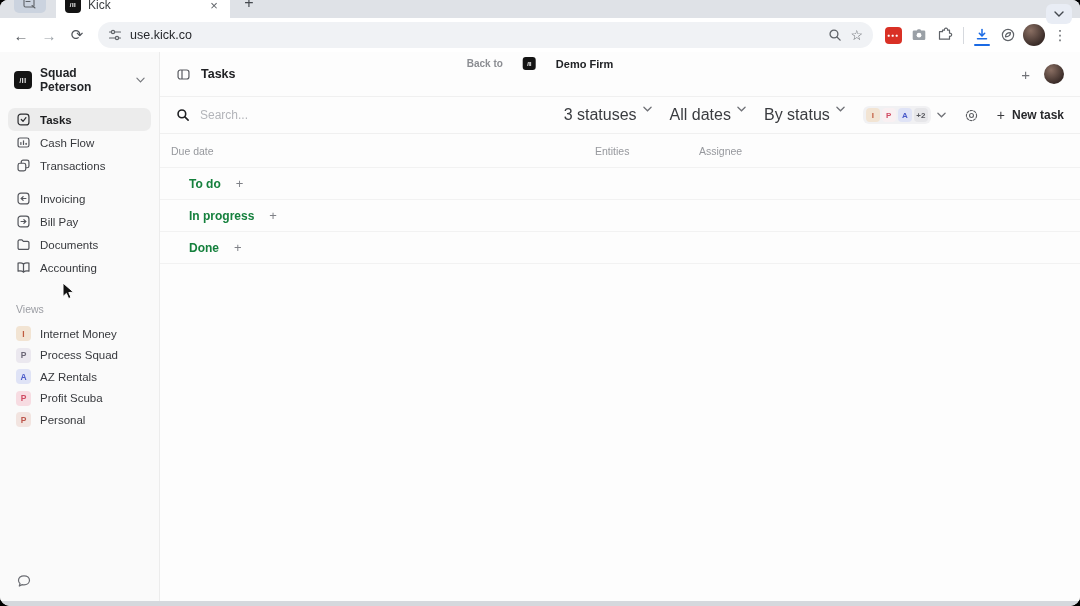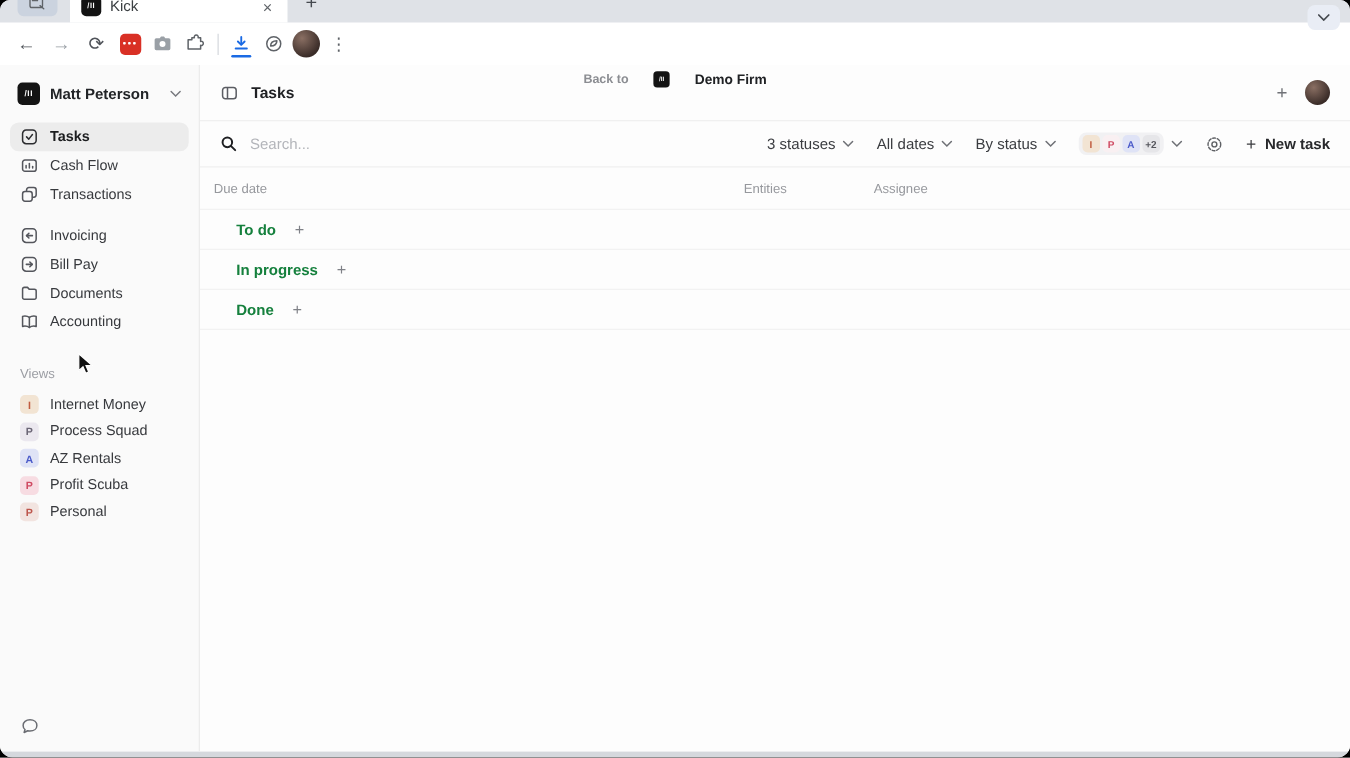--- a/index.html
+++ b/index.html
@@ -79,21 +79,21 @@
   .banner-logo { width:13px; height:13px; background:#141414; border-radius:3px; color:#fff; font-size:5px; font-weight:bold;
                  display:flex; align-items:center; justify-content:center; }
   .banner-firm { font-size:11px; font-weight:600; color:#202225; }
 
   .filter-row { height:37px; display:flex; align-items:center; padding:0 16px; border-bottom:1px solid #f0f0f0; flex:0 0 auto; }
   .search { display:flex; align-items:center; gap:8px; color:#1f2023; }
   .search input { border:none; outline:none; background:transparent; font-size:12px; color:#7f1d1d; width:200px;
                   font-family:"Liberation Sans", sans-serif; }
   .search input::placeholder { color:#b3b5ba; }
   .fr-right { margin-left:auto; display:flex; align-items:center; gap:18px; }
-  .drop { display:flex; align-items:center; gap:6px; font-size:12px; color:#3a3c40; }
+  .drop { display:flex; align-items:flex-start; gap:6px; font-size:16px; color:#3a3c40; }
   .drop .chev { color:#6f7176; display:flex; }
   .chip-drop { display:flex; align-items:center; gap:6px; }
   .chip-group { display:flex; align-items:center; gap:2px; background:#f1f1f3; border-radius:6px; padding:2px 3px; }
   .chip { min-width:14px; height:14px; padding:0 2px; border-radius:4px; font-size:8px; font-weight:bold;
           display:flex; align-items:center; justify-content:center; }
   .gear { color:#5f6165; display:flex; }
   .new-task { display:flex; align-items:center; gap:7px; font-size:12px; font-weight:600; color:#28292c; }
   .new-task .nt-plus { font-size:14px; font-weight:400; color:#3a3b3e; }
 
   .table-header { display:grid; grid-template-columns:424px 104px 110px 1fr; height:34px; align-items:center;
@@ -134,20 +134,38 @@
       <svg width="10" height="6" viewBox="0 0 10 6" fill="none" stroke="currentColor" stroke-width="1.4" stroke-linecap="round">
             <path d="M1 1 L5 5 L9 1"></path>
           </svg>
     </div>
   </div>
 
   <div class="toolbar">
     <div class="nav-btn">←</div>
     <div class="nav-btn dim">→</div>
     <div class="nav-btn">⟳</div>
+    <div class="omnibox">
+      <span class="omni-ic">
+        <svg width="14" height="14" viewBox="0 0 14 14" fill="none" stroke="currentColor" stroke-width="1.2" stroke-linecap="round">
+          <path d="M1.5 4 h11"></path>
+              <circle cx="5" cy="4" r="1.6" fill="#f0f2f5"></circle>
+              <path d="M1.5 10 h11"></path>
+              <circle cx="9" cy="10" r="1.6" fill="#f0f2f5"></circle>
+        </svg>
+      </span>
+      <span class="omni-url">use.kick.co</span>
+      <span class="omni-ic">
+        <svg width="14" height="14" viewBox="0 0 15 15" fill="none" stroke="currentColor" stroke-width="1.4" stroke-linecap="round">
+          <circle cx="6.4" cy="6.4" r="4.2"></circle>
+              <path d="M9.6 9.6 L13 13"></path>
+        </svg>
+      </span>
+      <span class="omni-ic" style="font-size:14px;">☆</span>
+    </div>
     <div class="tb-ic">
       <div class="ext-red">●●●</div>
     </div>
     <div class="tb-ic">
       <svg width="16" height="16" viewBox="0 0 16 16" fill="#9aa0a6">
         <path d="M5.8 3.5 L6.8 2.2 h2.4 l1 1.3 H13 a1.3 1.3 0 0 1 1.3 1.3 v7 A1.3 1.3 0 0 1 13 13.1 H3 a1.3 1.3 0 0 1 -1.3 -1.3 v-7 A1.3 1.3 0 0 1 3 3.5 z"></path>
         <circle cx="8" cy="8.2" r="2.4" fill="#fff"></circle>
       </svg>
     </div>
     <div class="tb-ic">
@@ -180,21 +198,21 @@
 
     <div class="banner">
       <span class="banner-back">Back to</span>
       <span class="banner-logo">/II</span>
       <span class="banner-firm">Demo Firm</span>
     </div>
 
     <div class="sidebar">
       <div class="ws-row">
         <div class="ws-logo">/II</div>
-        <div class="ws-name">Matt Peterson</div>
+        <div class="ws-name">Squad Peterson</div>
         <span class="ws-chev">
           <svg width="9" height="6" viewBox="0 0 10 6" fill="none" stroke="currentColor" stroke-width="1.3" stroke-linecap="round">
                 <path d="M1 1 L5 5 L9 1"></path>
               </svg>
         </span>
       </div>
 
       <div class="nav-item active">
         <span class="nav-ic">
           <svg width="15" height="15" viewBox="0 0 16 16" fill="none" stroke="currentColor" stroke-width="1.3" stroke-linecap="round" stroke-linejoin="round">

